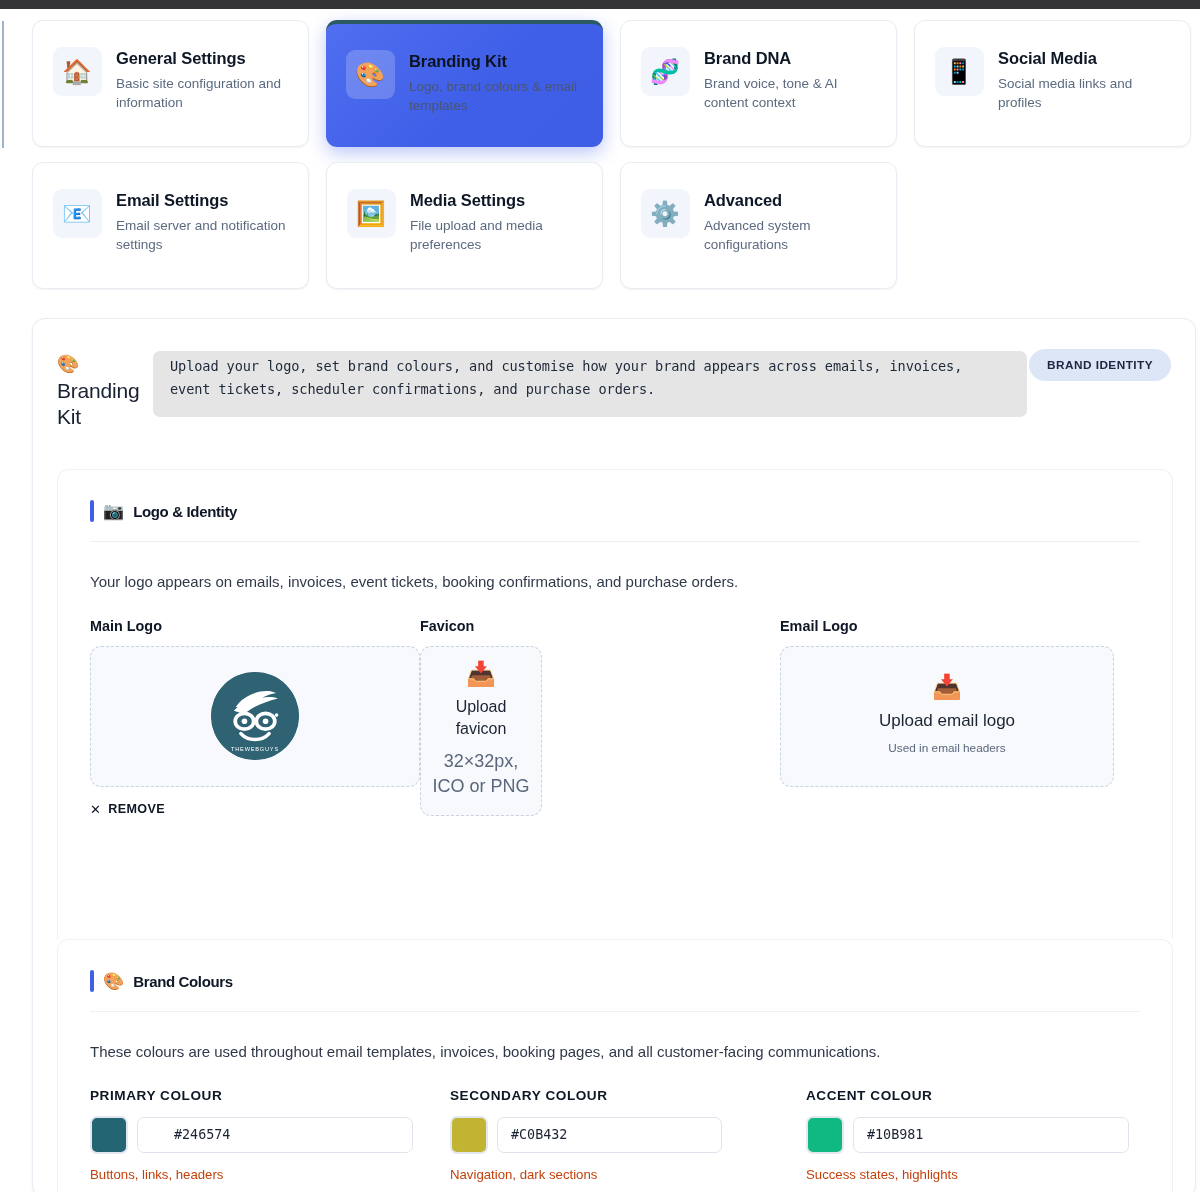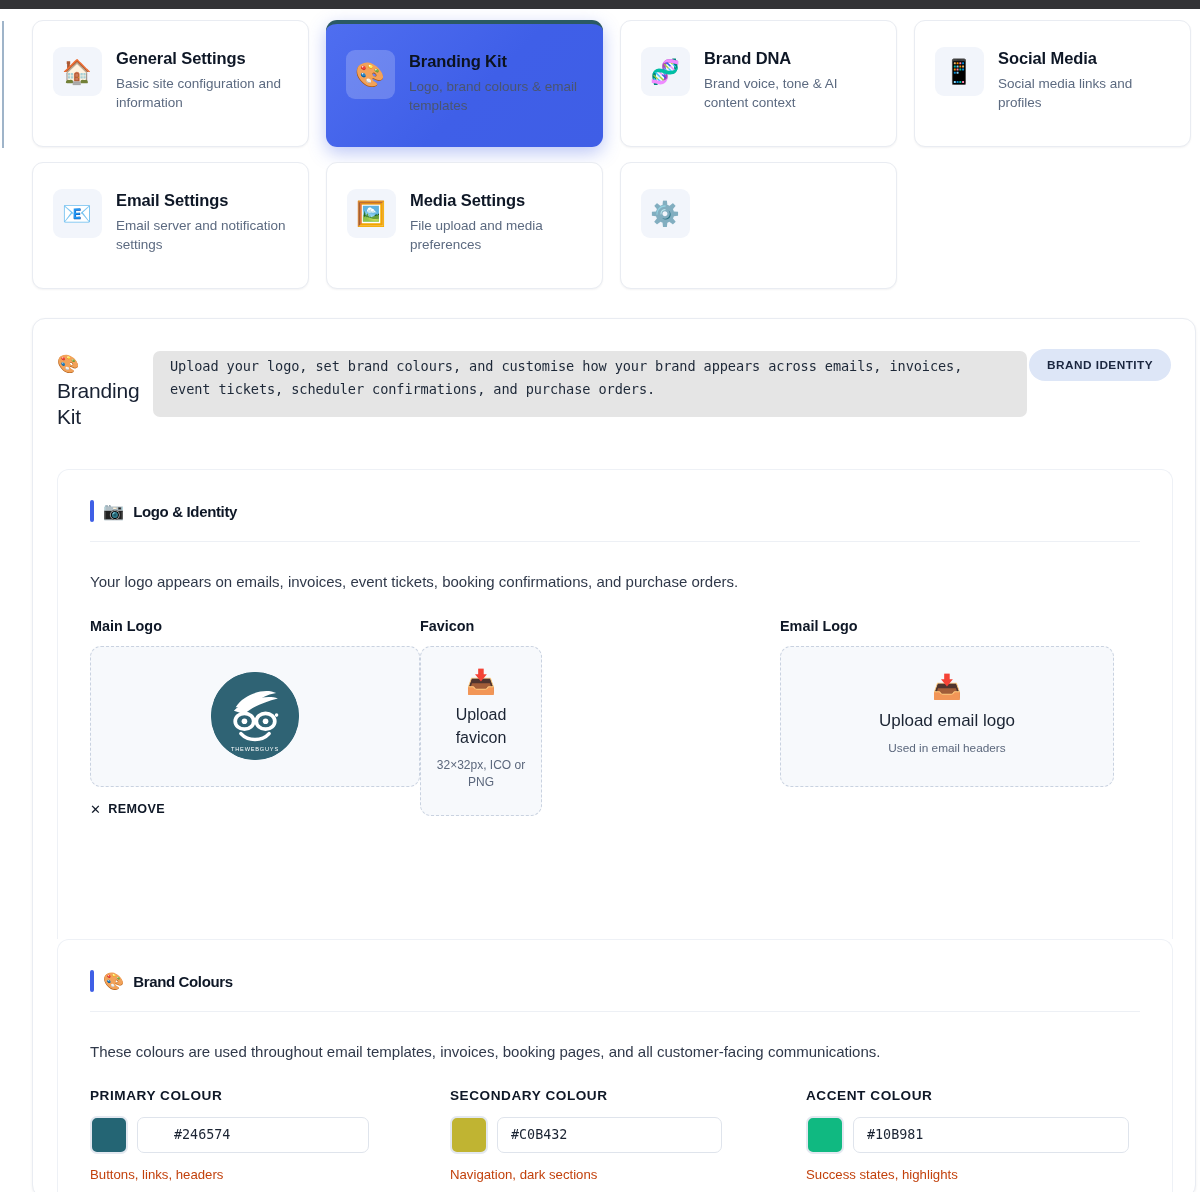--- a/index.html
+++ b/index.html
@@ -229,21 +229,21 @@
     line-height: 1.4;
   }
   .dz-sub {
     font-size: 11.8px;
     color: #5b677c;
     text-align: center;
     line-height: 1.42;
     margin-top: 8px;
   }
   .dz-fav .dz-title { font-size: 16px; }
-  .dz-fav .dz-sub { font-size: 12px; }
+  .dz-fav .dz-sub { font-size: 18px; }
   .dz-email .dz-sub { margin-top: 7px; }
 
   
   .logo-mark {
     width: 88px; height: 88px;
     border-radius: 50%;
     background: #2f6374;
     position: relative;
     overflow: hidden;
   }
@@ -290,21 +290,21 @@
     height: 36px;
     border: 1px solid #dfe4ec;
     border-radius: 7px;
     background: #ffffff;
     padding: 0 13px;
     font-family: "DejaVu Sans Mono", monospace;
     font-size: 13.4px;
     color: #1b2433;
     outline: none;
   }
-  .col-col.primary   .hex-input { width: 232px; padding-left: 36px; }
+  .col-col.primary   .hex-input { width: 276px; padding-left: 36px; }
   .col-col.secondary .hex-input { width: 225px; }
   .col-col.accent    .hex-input { width: 276px; }
 
   .col-hint {
     font-size: 13.2px;
     color: #c2410c;
     margin-top: 13px;
   }
 </style>
 </head>
@@ -362,20 +362,24 @@
     <div class="nav-card">
       <div class="nc-iconbox">🖼️</div>
       <div class="nc-text">
         <div class="nc-title">Media Settings</div>
         <div class="nc-desc">File upload and media preferences</div>
       </div>
     </div>
 
     <div class="nav-card">
       <div class="nc-iconbox">⚙️</div>
+      <div class="nc-text">
+        <div class="nc-title">Advanced</div>
+        <div class="nc-desc">Advanced system configurations</div>
+      </div>
     </div>
 
   </div>
 
   <div class="panel">
 
     <div class="panel-head">
       <div class="ph-left">
         <span class="ph-emoji">🎨</span>
         <div class="ph-title">Branding Kit</div>

